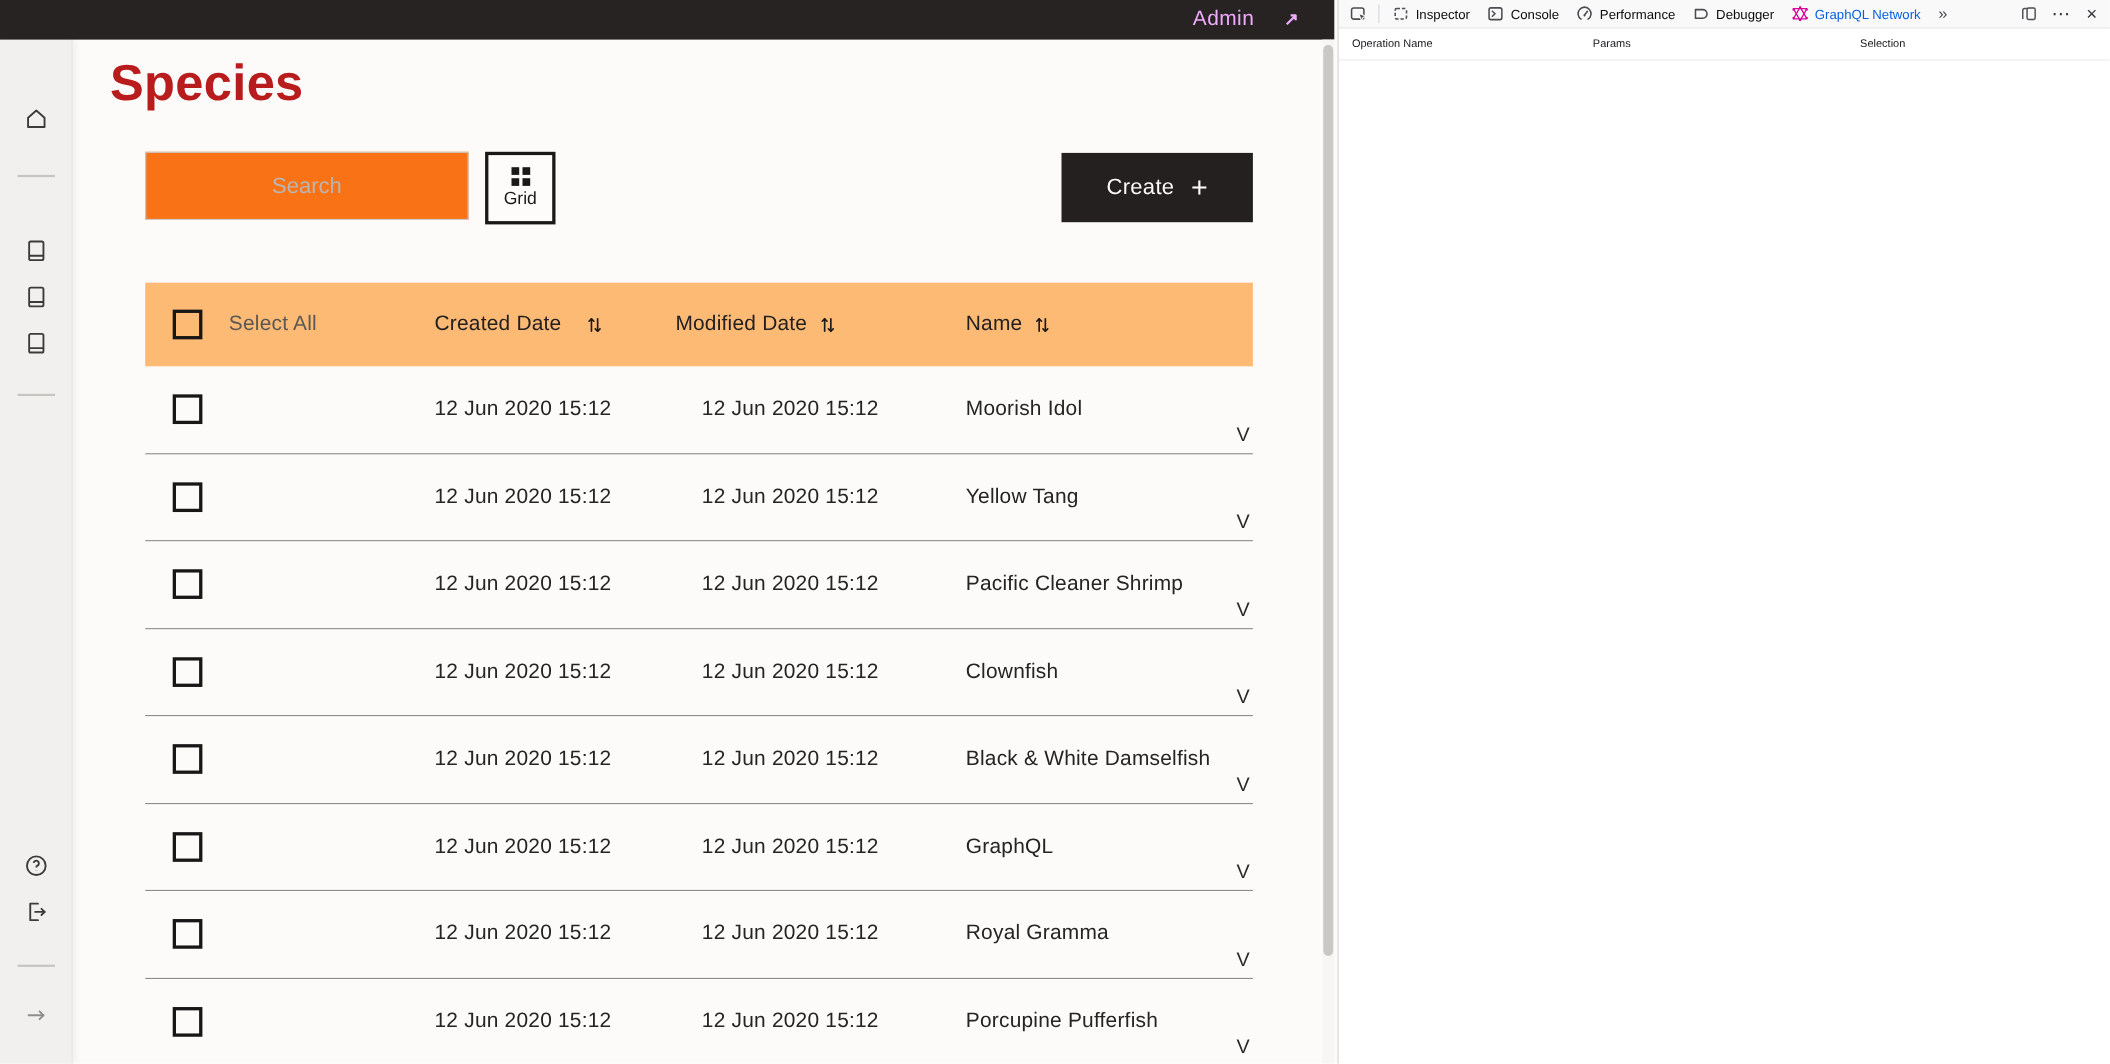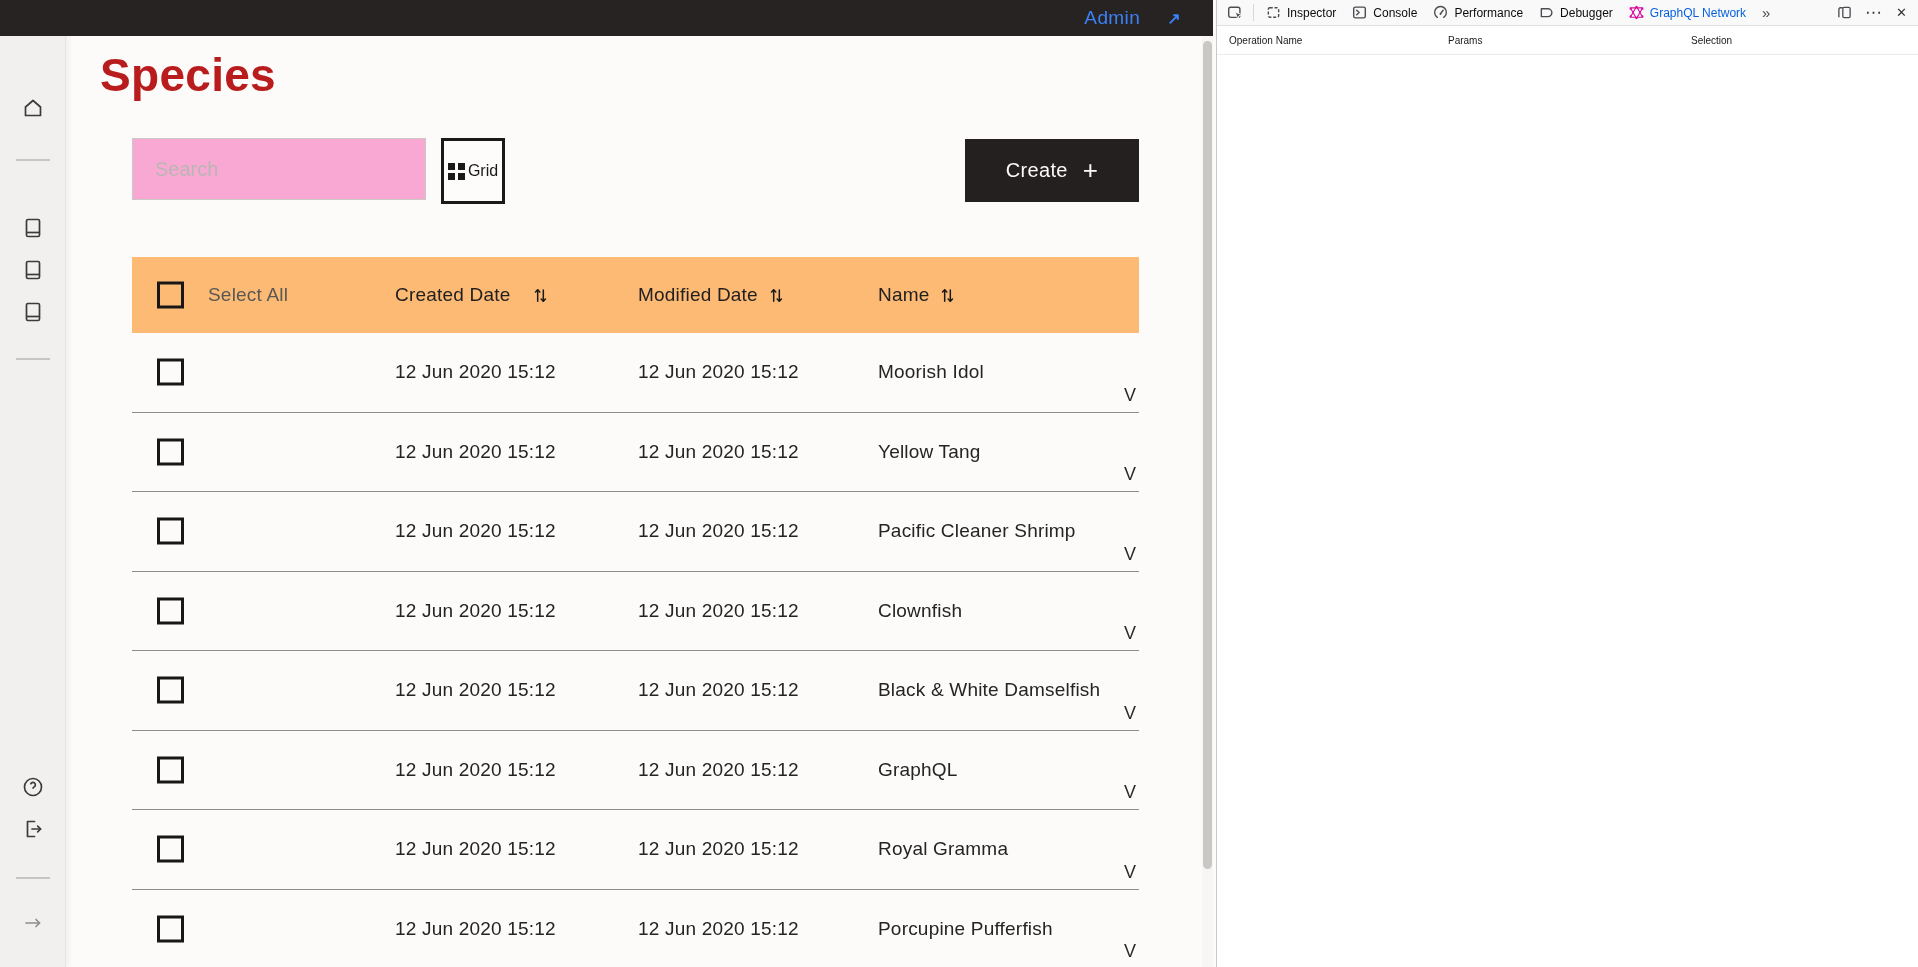--- a/index.html
+++ b/index.html
@@ -8,63 +8,63 @@
     width:1918px; height:967px; overflow:hidden; position:relative;
     background:#ffffff; font-family:"Liberation Sans", sans-serif;
     -webkit-font-smoothing:antialiased;
   }
 
   
   .viewport { position:absolute; left:0; top:0; width:1216px; height:967px; background:#fcfbf9; }
 
   .topbar { position:absolute; left:0; top:0; width:1213px; height:36px; background:#272323; z-index:5; }
   .admin-link { position:absolute; right:32px; top:0; height:36px; display:flex; align-items:center; gap:27px;
-    color:#3b82f6; font-size:19px; letter-spacing:.4px; cursor:pointer; }
+    color:#f0abfc; font-size:19px; letter-spacing:.4px; cursor:pointer; }
   .admin-arrow { font-size:16px; font-weight:bold; }
 
   .sidebar { position:absolute; left:0; top:36px; width:66px; bottom:0; background:#f2f0ee;
     border-right:1px solid #e7e5e2; box-shadow:3px 0 6px rgba(0,0,0,.05); z-index:4; }
   .sb-icon { position:absolute; left:21px; width:24px; height:24px; color:#3d3b39; cursor:pointer; }
   .sb-icon svg { width:24px; height:24px; display:block; }
   .sb-div { position:absolute; left:16px; width:34px; height:0; border-top:2px solid #c7c5c2; }
 
   .page-scrollbar { position:absolute; left:1202px; top:36px; width:11px; bottom:0; background:#f7f6f4; z-index:6; }
   .page-scrollbar .thumb { position:absolute; left:1px; top:5px; width:9px; height:828px; background:#c9c8c4; border-radius:5px; }
 
   .main { position:absolute; left:66px; top:36px; width:1136px; bottom:0; }
   .page-title { position:absolute; left:34px; top:12px; margin:0; font-size:46px; font-weight:700;
     color:#b91c1c; letter-spacing:.3px; }
 
   .search-input { position:absolute; left:66px; top:102px; width:294px; height:62px;
-    border:1px solid #cbc9c6; background:#f9a8d4; padding:0 22px; font-size:20px; color:#4a4846;
-    font-family:"Liberation Sans", sans-serif; outline:none; }
+    border:1px solid #cbc9c6; background:#f97316; padding:0 22px; font-size:20px; color:#4a4846;
+    font-family:"Liberation Sans", sans-serif; outline:none;text-align:center; }
   .search-input::placeholder { color:#b9b6b3; }
 
   .grid-btn { position:absolute; left:375px; top:102px; width:64px; height:66px;
-    border:3px solid #1b1918; background:#fdfcfb; display:flex; flex-direction:row;
+    border:3px solid #1b1918; background:#fdfcfb; display:flex; flex-direction:column;
     align-items:center; justify-content:center; gap:3px; cursor:pointer; }
   .grid-icon { display:grid; grid-template-columns:7px 7px; grid-template-rows:7px 7px; gap:3px; }
   .grid-icon span { background:#1b1918; display:block; }
   .grid-label { font-size:16px; color:#1b1918; }
 
   .create-btn { position:absolute; left:899px; top:103px; width:174px; height:63px; background:#242020;
     color:#fbfaf8; display:flex; align-items:center; justify-content:center; gap:15px;
     font-size:20px; letter-spacing:.3px; cursor:pointer; border:none; }
   .create-plus { font-size:26px; font-weight:400; line-height:1; margin-top:-2px; }
 
   .table { position:absolute; left:66px; top:221px; width:1007px; bottom:0; }
   .thead { position:relative; height:76px; background:#fdba74; }
   .checkbox { position:absolute; left:25px; top:50%; transform:translateY(-50%); width:27px; height:27px;
     border:3px solid #181616; background:transparent; cursor:pointer; }
   .select-all-label { position:absolute; left:76px; top:50%; transform:translateY(-50%);
     font-size:19px; color:#5a5856; letter-spacing:.2px; }
   .hcol { position:absolute; top:50%; transform:translateY(-50%); display:flex; align-items:center; gap:11px;
     font-size:19px; color:#232120; letter-spacing:.2px; cursor:pointer; }
   .hcol svg { width:15px; height:19px; display:block; }
-  .col-created { left:263px;gap:23px; } .col-modified { left:506px; } .col-name { left:746px; }
+  .col-created { left:263px;gap:23px; } .col-modified { left:482px; } .col-name { left:746px; }
 
   .trow { position:relative; height:79.5px; border-bottom:1px solid #8f8d8a; }
   .cell { position:absolute; top:50%; transform:translateY(-50%); font-size:19px; color:#262423; letter-spacing:.2px; white-space:nowrap; }
   .c-created { left:263px; } .c-modified { left:506px; } .c-name { left:746px; }
   .vchev { position:absolute; right:3px; bottom:8px; font-size:18px; color:#2c2a29; cursor:pointer; line-height:1; }
 
   
   .devtools { position:absolute; left:1216px; top:0; right:0; height:967px; background:#ffffff;
     border-left:1px solid #c8c8cb; font-family:"Liberation Sans", sans-serif; }
   .dt-toolbar { height:26px; background:#f9f9fa; border-bottom:1px solid #e0e0e2; display:flex;

